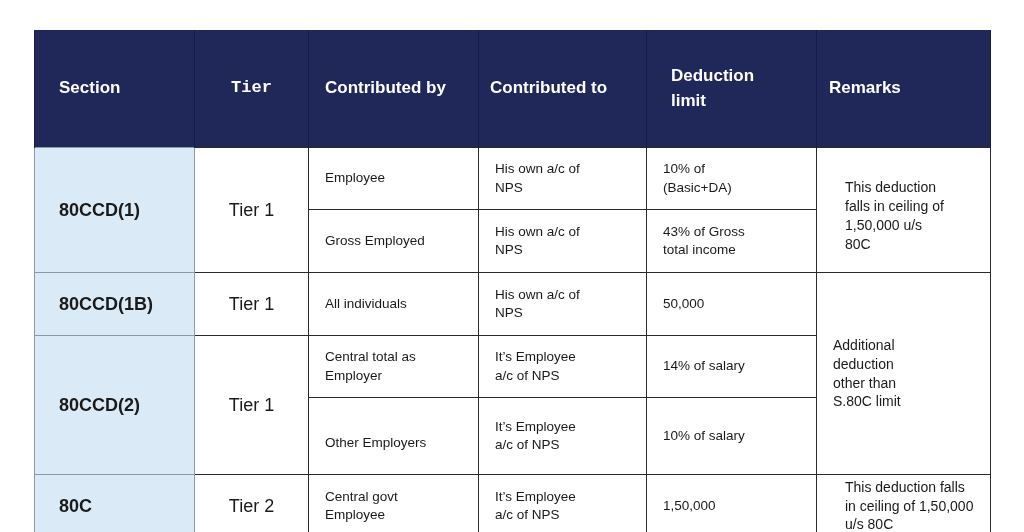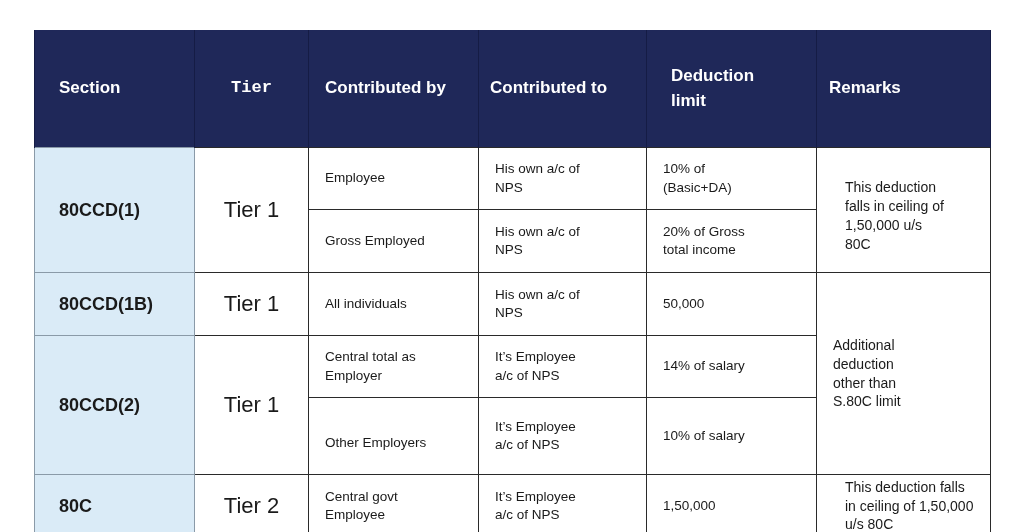--- a/index.html
+++ b/index.html
@@ -23,21 +23,21 @@
   }
   thead th.center { text-align: center; padding: 0; font-family: Liberation Mono, monospace; }
   tbody td {
     border: 1.5px solid #2a2a2a; background: #ffffff; font-size: 13.5px;
     padding: 0 0 0 16px; vertical-align: middle; line-height: 1.35;
   }
   tbody td.section {
     background: #daebf7; font-weight: bold; font-size: 18px; padding-left: 24px;
     border-color: #8a9aa8;
   }
-  tbody td.tier { text-align: center; padding: 0; font-size: 22px; }
+  tbody td.tier { text-align: center; padding: 0; font-size: 18px; }
   tbody td.remark { padding-left: 28px; font-size: 14px; }
   tbody td.remark.top { vertical-align: top; padding-top: 8px; }
   tbody td.remark.mid { padding-left: 16px; margin-left: 30px; }
   tr.r62 td { height: 61px; }
   tr.r63 td { height: 62px; }
 </style>
 </head>
 <body>
 
 <table class="nps">
@@ -68,21 +68,21 @@
       <td class="section" rowspan="2">80CCD(1)</td>
       <td class="tier" rowspan="2">Tier 1</td>
       <td>Employee</td>
       <td style="padding-right:60px">His own a/c of NPS</td>
       <td style="padding-right:70px">10% of (Basic+DA)</td>
       <td class="remark top" rowspan="2" style="padding-top:30px;vertical-align:top;padding-right:40px">This deduction falls in ceiling of 1,50,000 u/s 80C</td>
     </tr>
     <tr class="r63">
       <td>Gross Employed</td>
       <td style="padding-right:60px">His own a/c of NPS</td>
-      <td style="padding-right:50px">20% of Gross total income</td>
+      <td style="padding-right:50px">43% of Gross total income</td>
     </tr>
 
     <tr class="r63">
       <td class="section">80CCD(1B)</td>
       <td class="tier">Tier 1</td>
       <td>All individuals</td>
       <td style="padding-right:60px">His own a/c of NPS</td>
       <td>50,000</td>
       <td class="remark mid" rowspan="3" style="padding-right:70px">Additional deduction other than S.80C limit</td>
     </tr>

